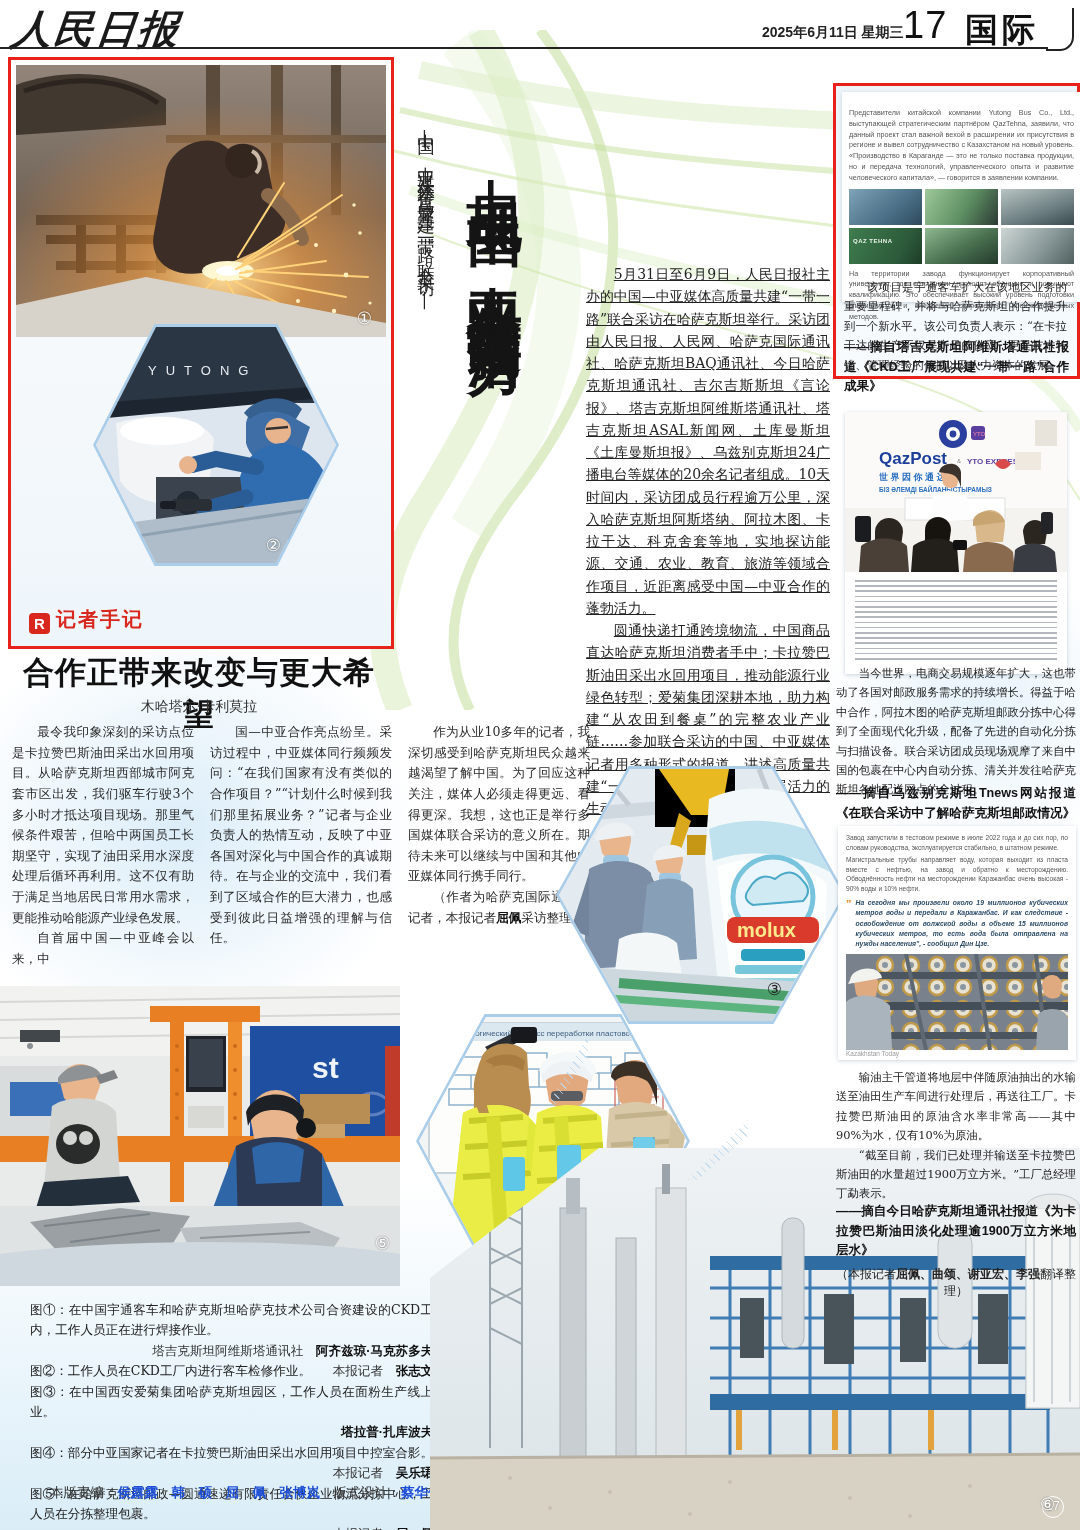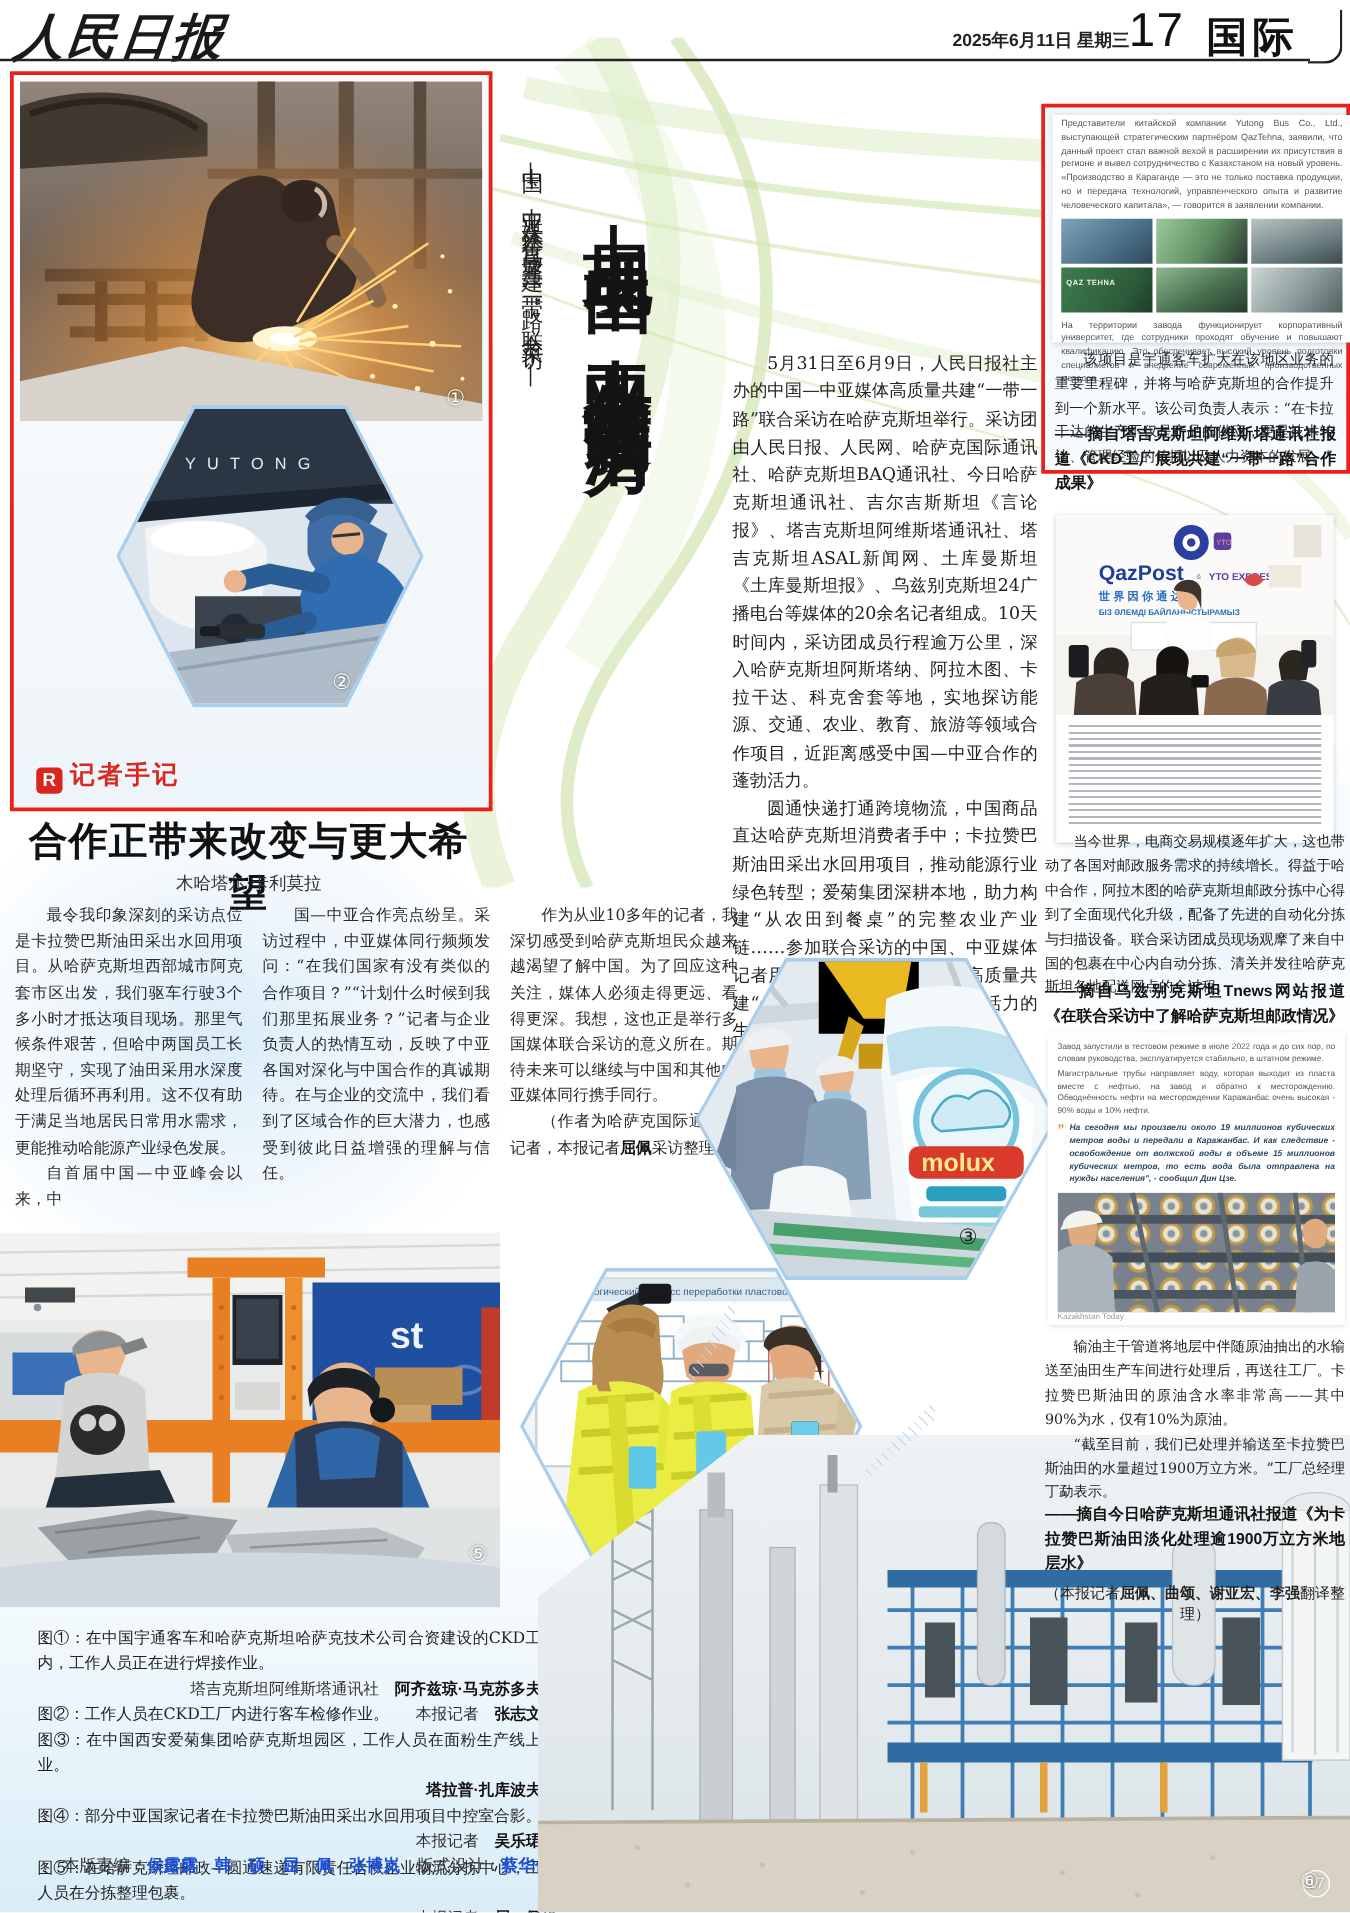--- a/index.html
+++ b/index.html
@@ -292,21 +292,21 @@
   </div>
 
 </div>
 <div class="abs footer-line" style="left:50px;top:1484px;">
   <span>本版责编：</span><b>侯露露　韩　硕　屈　佩　张博岚</b><span>　版式设计：</span><b>蔡华伟</b>
 </div>
 
 <div class="abs v-kicker" style="left:414px;top:120px;height:840px;">中国—中亚媒体举行高质量共建“一带一路”联合采访——</div>
 <div class="abs v-title" style="left:458px;top:152px;height:1060px;">展现中国—中亚合作的蓬勃活力</div>
 
-<div class="abs main-art kai" style="left:586px;top:280px;width:244px;">
+<div class="abs main-art kai" style="left:586px;top:263px;width:244px;text-decoration:underline;">
   <p>5月31日至6月9日，人民日报社主办的中国—中亚媒体高质量共建“一带一路”联合采访在哈萨克斯坦举行。采访团由人民日报、人民网、哈萨克国际通讯社、哈萨克斯坦BAQ通讯社、今日哈萨克斯坦通讯社、吉尔吉斯斯坦《言论报》、塔吉克斯坦阿维斯塔通讯社、塔吉克斯坦ASAL新闻网、土库曼斯坦《土库曼斯坦报》、乌兹别克斯坦24广播电台等媒体的20余名记者组成。10天时间内，采访团成员行程逾万公里，深入哈萨克斯坦阿斯塔纳、阿拉木图、卡拉干达、科克舍套等地，实地探访能源、交通、农业、教育、旅游等领域合作项目，近距离感受中国—中亚合作的蓬勃活力。</p>
   <p>圆通快递打通跨境物流，中国商品直达哈萨克斯坦消费者手中；卡拉赞巴斯油田采出水回用项目，推动能源行业绿色转型；爱菊集团深耕本地，助力构建“从农田到餐桌”的完整农业产业链……参加联合采访的中国、中亚媒体记者用多种形式的报道，讲述高质量共建“一带一路”激发地区更大发展活力的生动故事。</p>
 </div>
 
 <div class="abs hexo hex-frame" style="left:556px;top:766px;width:290px;height:258px;">
   <div class="hex-inner">
     <svg width="284" height="252" viewBox="0 0 284 252">
       <rect width="284" height="252" fill="#e4ebf0"></rect>
       <path d="M0,40 L284,18 L284,30 L0,54 Z" fill="#cfd8de"></path>
       <path d="M40,0 L70,36 M120,0 L140,30 M200,0 L210,26" stroke="#c3ccd2" stroke-width="5"></path>
@@ -455,21 +455,21 @@
         <rect x="402" y="262" width="6" height="40"></rect>
         <rect x="498" y="262" width="6" height="40"></rect>
       </g>
   </svg>
   <div class="abs" style="right:16px;bottom:12px;width:20px;height:20px;border:1.5px solid #fff;border-radius:50%;color:#fff;font-size:12px;text-align:center;line-height:19px;text-shadow:0 0 2px rgba(0,0,0,.5);">17</div>
 </div>
 
 <div class="abs marker light" style="left:1040px;top:1496px;">⑥</div>
 
 <div class="abs redbox" style="left:833px;top:83px;width:241px;height:290px;background:linear-gradient(180deg,#eef6fb,#f7fbfd);">
-  <div class="card abs" style="left:6px;top:6px;width:225px;height:178px;padding:2px 7px;">
+  <div class="card abs" style="left:6px;top:6px;width:225px;height:178px;padding:16px 7px;">
     <div class="ru-small">Представители китайской компании Yutong Bus Co., Ltd., выступающей стратегическим партнёром QazTehna, заявили, что данный проект стал важной вехой в расширении их присутствия в регионе и вывел сотрудничество с Казахстаном на новый уровень. «Производство в Караганде — это не только поставка продукции, но и передача технологий, управленческого опыта и развитие человеческого капитала», — говорится в заявлении компании.</div>
     <div style="display:grid;grid-template-columns:repeat(3,1fr);gap:3px;margin:5px 0;">
       <div style="height:36px;background:linear-gradient(140deg,#7fa3b8,#4a6f86 60%,#2e4a5c);"></div>
       <div style="height:36px;background:linear-gradient(120deg,#9ec89a,#5d8f62 55%,#2c3a34);"></div>
       <div style="height:36px;background:linear-gradient(160deg,#b8c4c2,#6d7f82 60%,#3a4a4e);"></div>
       <div style="height:36px;background:linear-gradient(120deg,#3f7d4e,#2c5a3a 70%,#1d3c28);position:relative;">
         <span style="position:absolute;left:4px;top:10px;font-size:6px;color:#eaf4ea;font-weight:bold;letter-spacing:.5px;">QAZ TEHNA</span>
       </div>
       <div style="height:36px;background:linear-gradient(150deg,#8fb78f,#48704f 55%,#243a2c);"></div>
       <div style="height:36px;background:linear-gradient(130deg,#cdd6d4,#8b9a9b 55%,#50605f);"></div>

